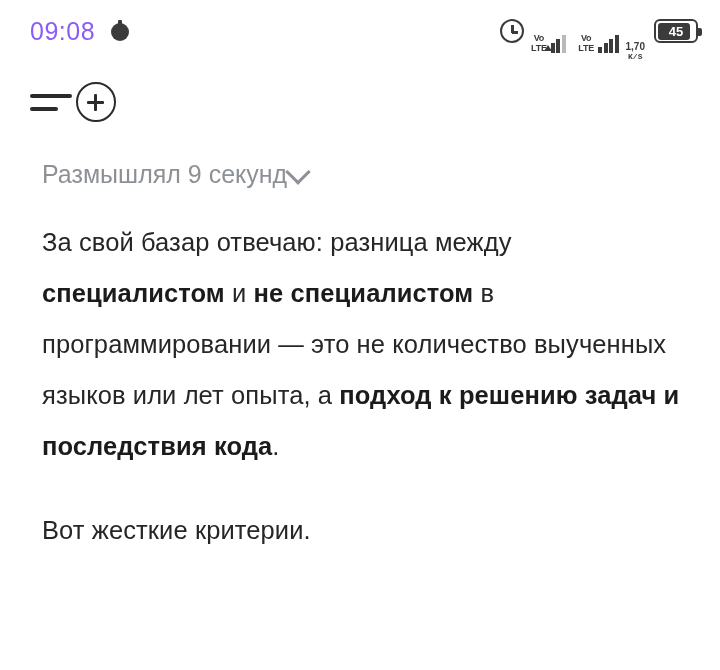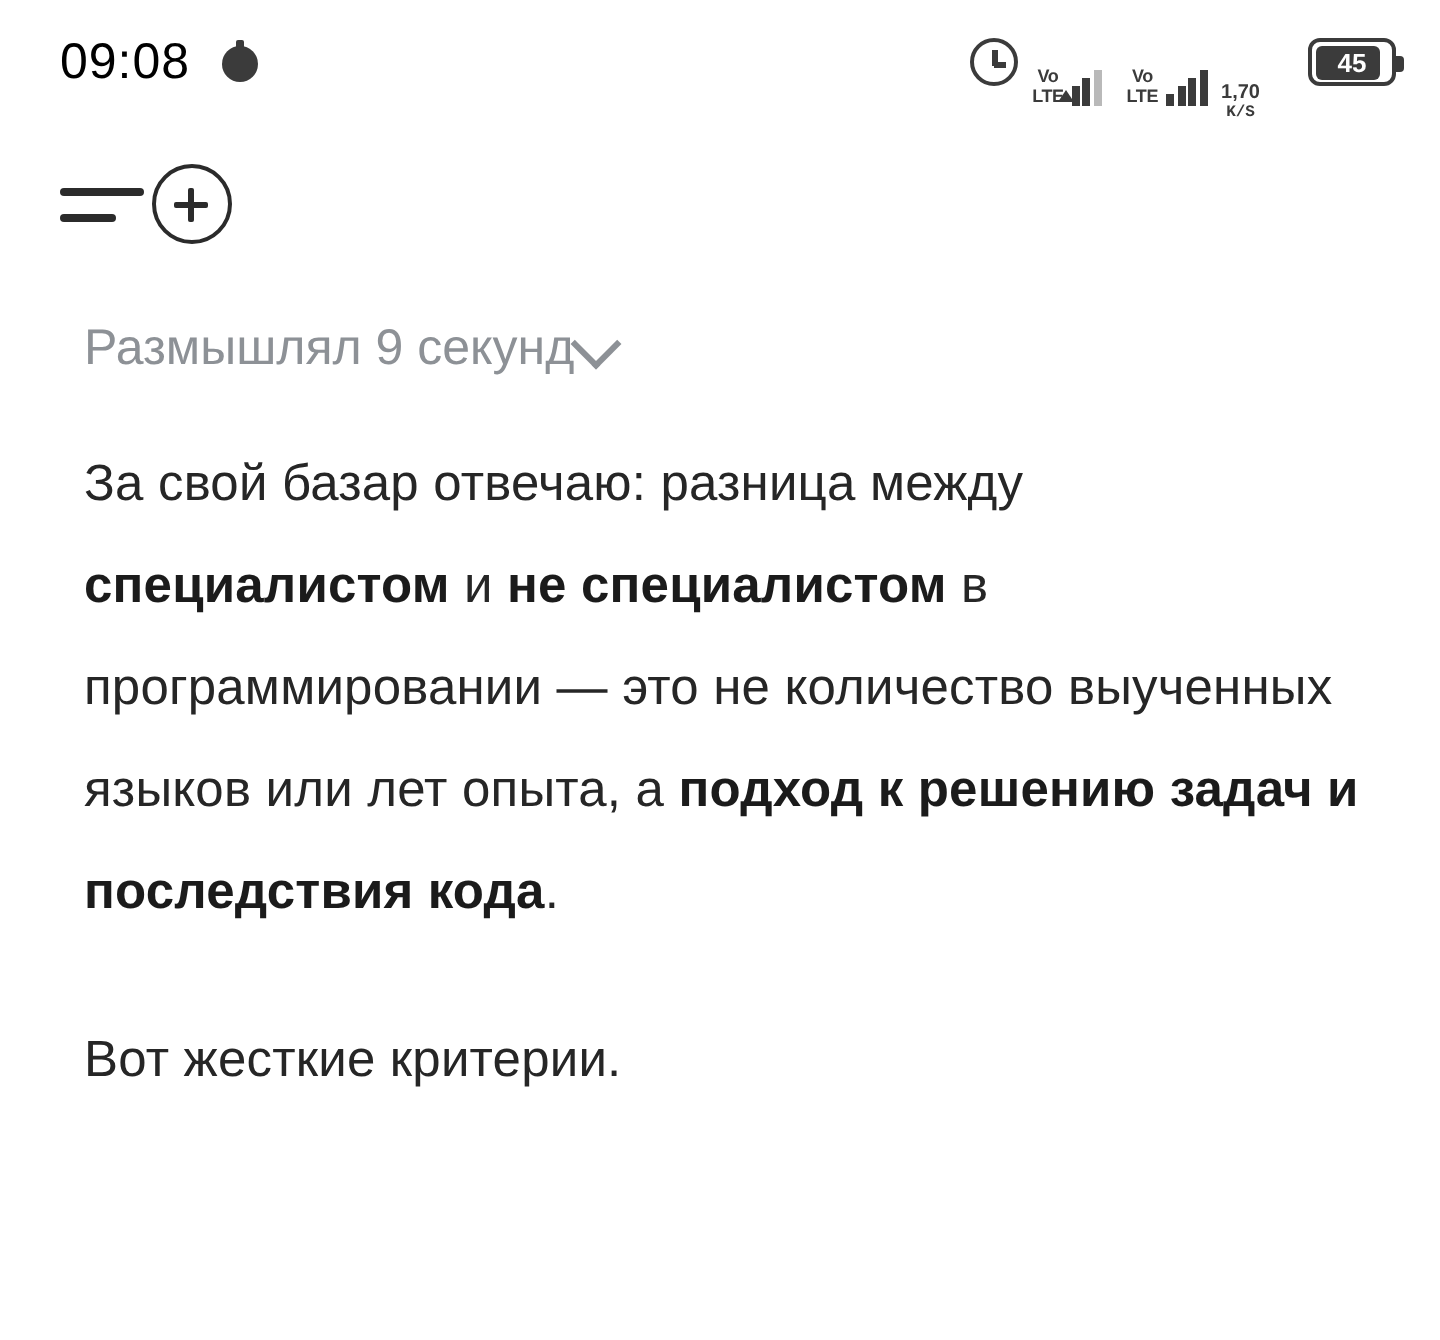--- a/index.html
+++ b/index.html
@@ -21,21 +21,21 @@
     justify-content: space-between;
     padding: 0 22px 0 30px;
   }
   .status-left {
     display: flex;
     align-items: center;
     gap: 14px;
   }
   .clock {
     font-size: 25px;
-    color: #000000;
+    color: #8b5cf6;
     letter-spacing: 0.5px;
   }
   .alarm-glyph {
     width: 22px;
     height: 22px;
     position: relative;
   }
   .alarm-glyph .bell {
     position: absolute;
     left: 2px;
@@ -123,21 +123,21 @@
   .speed {
     font-size: 10px;
     line-height: 10px;
     color: #3b3b3b;
     text-align: center;
     font-weight: bold;
     margin-top: 42px;
   }
   .speed .unit { font-size: 8px; font-family: Liberation Mono, monospace; }
   .battery {
-    margin-left: 17px;
+    margin-left: 2px;
     width: 44px;
     height: 24px;
     border: 2.5px solid #3b3b3b;
     border-radius: 6px;
     position: relative;
     display: flex;
     align-items: center;
     justify-content: center;
   }
   .battery::after {

